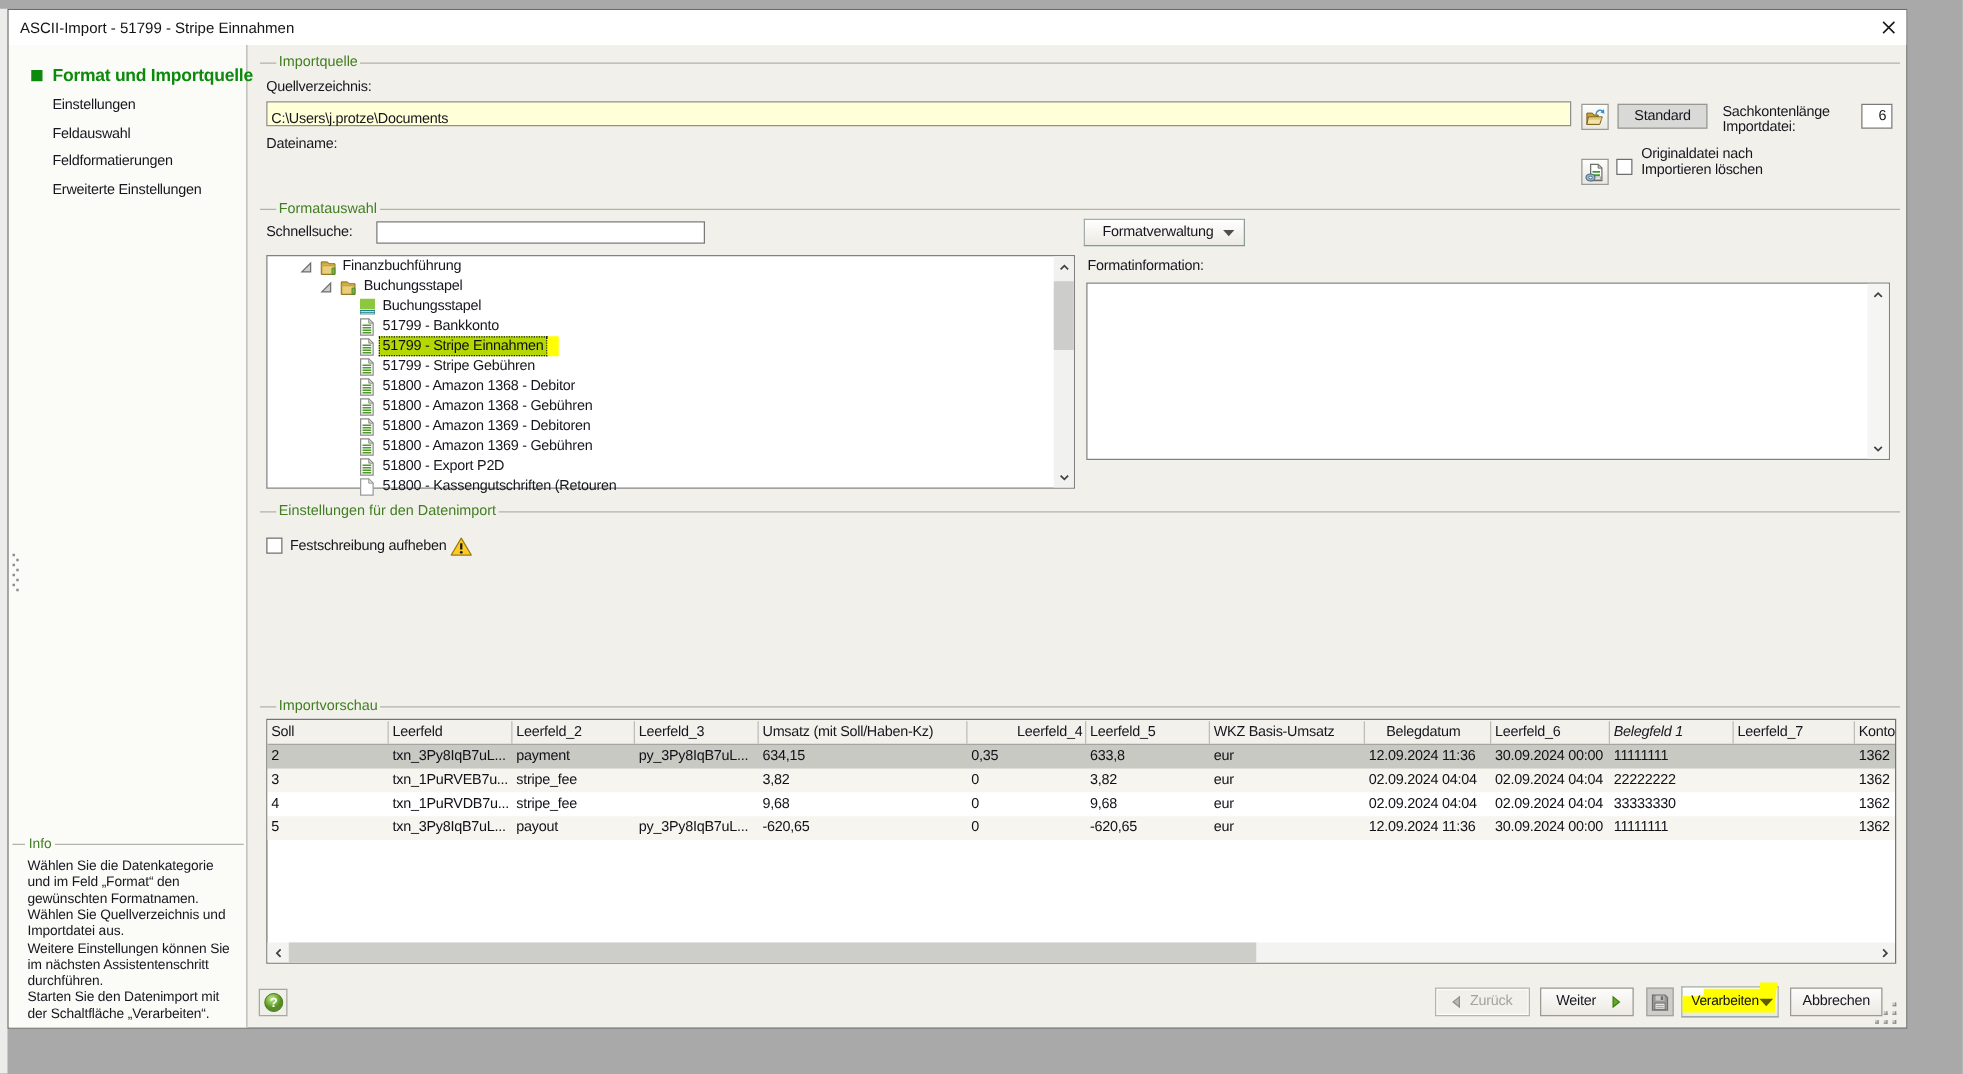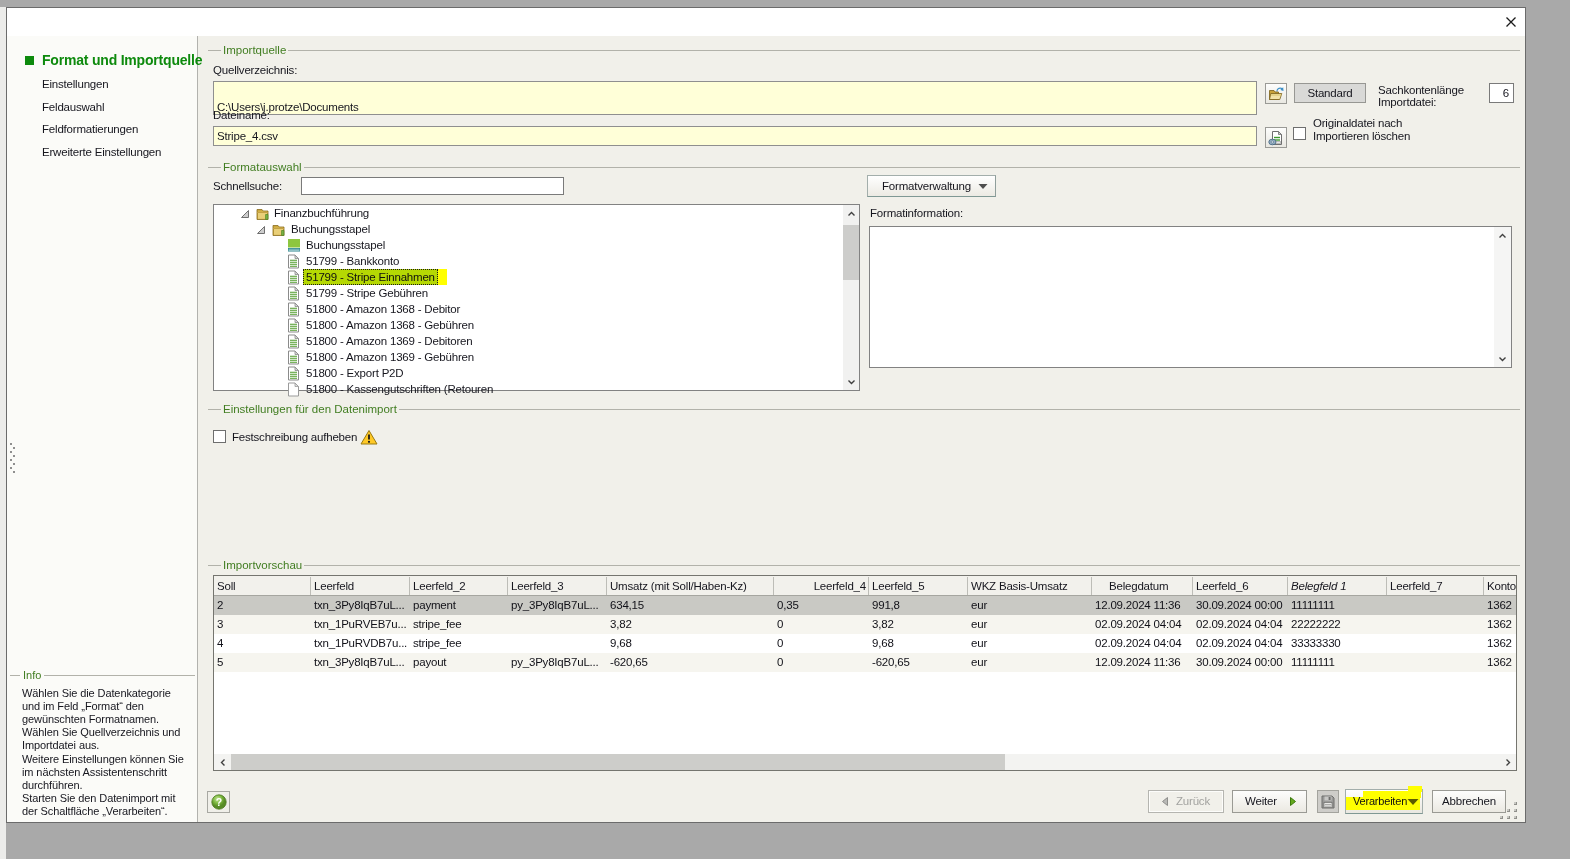--- a/index.html
+++ b/index.html
@@ -8,20 +8,21 @@
            font-family:"Liberation Sans", sans-serif; }
   .abs { position:absolute; white-space:nowrap; }
 </style>
 </head>
 <body>
 
 <div class="stage">
 <div class="abs" style="left:0;top:7px;width:6px;height:852px;background:#ececea;"></div>
 <div class="abs" style="left:6px;top:7px;width:1520px;height:816px;background:#f1f0ea;border:1px solid #6b6b6b;"></div>
 <div class="abs" style="left:7px;top:8px;width:1518px;height:28px;background:#ffffff;"></div>
+<div class="abs" style="left:16px;top:8px;width:600px;height:28px;line-height:28px;font-size:12px;color:#141414;">ASCII-Import - 51799 - Stripe Einnahmen</div>
 <div class="abs" style="left:1501px;top:14px;width:20px;height:16px;display:flex;align-items:center;justify-content:center;cursor:pointer;">
       <svg width="12" height="12" viewBox="0 0 12 12" style="display:block">
         <path d="M1.5 1.5 L10.5 10.5 M10.5 1.5 L1.5 10.5" stroke="#1a1a1a" stroke-width="1.3" fill="none"></path>
       </svg>
     </div>
 <div class="abs" style="left:7px;top:36px;width:191px;height:786px;background:#fbfbf8;border-right:1px solid #b2b2ae;"></div>
 <div class="abs" style="left:9px;top:443px;width:6px;height:31px;">
       <i style="position:absolute;left:1px;top:0px;width:2px;height:2px;background:#8f8f8f"></i>
       <i style="position:absolute;left:4px;top:4px;width:2px;height:2px;background:#8f8f8f"></i>
       <i style="position:absolute;left:1px;top:8px;width:2px;height:2px;background:#8f8f8f"></i>
@@ -45,35 +46,34 @@
 <div class="abs" style="left:22px;top:726px;width:170px;height:13px;line-height:13px;font-size:11px;letter-spacing:-0.1px;color:#16161e;">Wählen Sie Quellverzeichnis und</div>
 <div class="abs" style="left:22px;top:739px;width:170px;height:13px;line-height:13px;font-size:11px;letter-spacing:-0.1px;color:#16161e;">Importdatei aus.</div>
 <div class="abs" style="left:22px;top:753px;width:170px;height:13px;line-height:13px;font-size:11px;letter-spacing:-0.1px;color:#16161e;">Weitere Einstellungen können Sie</div>
 <div class="abs" style="left:22px;top:766px;width:170px;height:13px;line-height:13px;font-size:11px;letter-spacing:-0.1px;color:#16161e;">im nächsten Assistentenschritt</div>
 <div class="abs" style="left:22px;top:779px;width:170px;height:13px;line-height:13px;font-size:11px;letter-spacing:-0.1px;color:#16161e;">durchführen.</div>
 <div class="abs" style="left:22px;top:792px;width:170px;height:13px;line-height:13px;font-size:11px;letter-spacing:-0.1px;color:#16161e;">Starten Sie den Datenimport mit</div>
 <div class="abs" style="left:22px;top:805px;width:170px;height:13px;line-height:13px;font-size:11px;letter-spacing:-0.1px;color:#16161e;">der Schaltfläche „Verarbeiten“.</div>
 <div class="abs" style="left:208px;top:50px;width:1312px;height:0;border-top:1px solid #b2b2aa;"></div>
 <div class="abs" style="left:221px;top:43px;height:14px;line-height:14px;font-size:11.5px;color:#417d21;background:#f1f0ea;padding:0 2px;">Importquelle</div>
 <div class="abs" style="left:213px;top:63px;height:14px;line-height:14px;font-size:11.5px;letter-spacing:-0.2px;color:#16161e;">Quellverzeichnis:</div>
-<div class="abs" style="left:213px;top:81px;width:1044px;height:20px;background:#ffffd8;border:1px solid #8f8f8f;line-height:18px;font-size:11.5px;letter-spacing:-0.2px;color:#16161e;padding:16px 3px;">C:\Users\j.protze\Documents</div>
+<div class="abs" style="left:213px;top:81px;width:1044px;height:20px;background:#ffffd8;border:1px solid #8f8f8f;line-height:18px;font-size:11.5px;letter-spacing:-0.2px;color:#16161e;padding:4px 3px;">C:\Users\j.protze\Documents</div>
 <div class="abs" style="left:1265px;top:83px;width:22px;height:21px;background:linear-gradient(#fdfdfc,#e9e8e2);border:1px solid #9a9a96;display:flex;align-items:center;justify-content:center;cursor:pointer;">
       <svg width="16" height="15" viewBox="0 0 16 15" style="display:block">
         <path d="M9.5 5.5 C9.5 3.2 11.5 2.2 13.2 3.0 L12.4 3.9 L15.5 5.0 L15.2 1.2 L14.3 2.1 C11.8 0.6 8.4 2.2 8.4 5.5 Z" fill="#3d8fc6"></path>
         <path d="M1.5 4.5 L6 4.5 L7 6 L10.5 6 L10.5 13.5 L1.5 13.5 Z" fill="#c8a23a" stroke="#7a5f18" stroke-width="0.8"></path>
         <path d="M2.8 7.5 L13.8 7.5 L11.8 13.5 L1.5 13.5 Z" fill="#f2e3a8" stroke="#7a5f18" stroke-width="0.8"></path>
         <path d="M2.8 9 L13.4 9" stroke="#d8c26a" stroke-width="1"></path>
       </svg>
     </div>
 <div class="abs" style="left:1294px;top:83px;width:72px;height:20px;background:#d9d9d7;border:1px solid #979793;text-align:center;line-height:18px;font-size:11.5px;letter-spacing:-0.2px;color:#16161e;cursor:pointer;">Standard</div>
 <div class="abs" style="left:1378px;top:84px;height:12px;line-height:12px;font-size:11.5px;letter-spacing:-0.2px;color:#16161e;">Sachkontenlänge</div>
 <div class="abs" style="left:1378px;top:96px;height:12px;line-height:12px;font-size:11.5px;letter-spacing:-0.2px;color:#16161e;">Importdatei:</div>
 <div class="abs" style="left:1489px;top:83px;width:25px;height:20px;background:#ffffff;border:1px solid #7a7a7a;line-height:18px;font-size:11.5px;letter-spacing:-0.2px;color:#16161e;text-align:right;padding:0 4px;">6</div>
 <div class="abs" style="left:213px;top:108px;height:14px;line-height:14px;font-size:11.5px;letter-spacing:-0.2px;color:#16161e;">Dateiname:</div>
-<div class="abs" style="left:213px;top:126px;width:1044px;height:20px;background:#ffffd8;border:1px solid #8f8f8f;line-height:18px;font-size:11.5px;letter-spacing:-0.2px;color:#16161e;padding:0 3px;">Stripe_4.csv</div>
 <div class="abs" style="left:1265px;top:127px;width:22px;height:21px;background:linear-gradient(#fdfdfc,#e9e8e2);border:1px solid #9a9a96;display:flex;align-items:center;justify-content:center;cursor:pointer;">
       <svg width="16" height="16" viewBox="0 0 16 16" style="display:block">
         <path d="M4.5 1.5 L10.5 1.5 L13.5 4.5 L13.5 14.5 L4.5 14.5 Z" fill="#ffffff" stroke="#6f6f6f" stroke-width="1"></path>
         <path d="M10.5 1.5 L10.5 4.5 L13.5 4.5 Z" fill="#cfcfcf" stroke="#6f6f6f" stroke-width="0.8"></path>
         <path d="M6 7.5 L12 7.5" stroke="#3f9a2f" stroke-width="1.4"></path>
         <path d="M6 10 L12 10" stroke="#3f9a2f" stroke-width="1.4"></path>
         <rect x="5.5" y="11.5" width="7" height="2.2" fill="#e8e8e8" stroke="#9a9a9a" stroke-width="0.6"></rect>
         <ellipse cx="4.4" cy="12" rx="3.6" ry="2.8" fill="#9db6c9" stroke="#4a6a84" stroke-width="0.9"></ellipse>
         <ellipse cx="4.4" cy="12" rx="1.5" ry="1.1" fill="#e8eef2" stroke="#4a6a84" stroke-width="0.7"></ellipse>
       </svg>
@@ -267,21 +267,21 @@
 <div class="abs" style="left:1386px;top:577px;width:1px;height:18px;background:#bdbdb7;"></div>
 <div class="abs" style="left:1487px;top:576px;width:31px;height:20px;line-height:20px;font-size:11.5px;letter-spacing:-0.2px;color:#16161e;overflow:hidden;cursor:default;">Konto</div>
 <div class="abs" style="left:1483px;top:577px;width:1px;height:18px;background:#bdbdb7;"></div>
 <div class="abs" style="left:214px;top:596px;width:1302px;height:19px;background:#c9c9c4;cursor:default;"></div>
 <div class="abs" style="left:217px;top:596px;width:91px;height:19px;line-height:19px;font-size:11.5px;letter-spacing:-0.2px;color:#111118;overflow:hidden;">2</div>
 <div class="abs" style="left:314px;top:596px;width:93px;height:19px;line-height:19px;font-size:11.5px;letter-spacing:-0.2px;color:#111118;overflow:hidden;">txn_3Py8IqB7uL...</div>
 <div class="abs" style="left:413px;top:596px;width:92px;height:19px;line-height:19px;font-size:11.5px;letter-spacing:-0.2px;color:#111118;overflow:hidden;">payment</div>
 <div class="abs" style="left:511px;top:596px;width:93px;height:19px;line-height:19px;font-size:11.5px;letter-spacing:-0.2px;color:#111118;overflow:hidden;">py_3Py8IqB7uL...</div>
 <div class="abs" style="left:610px;top:596px;width:161px;height:19px;line-height:19px;font-size:11.5px;letter-spacing:-0.2px;color:#111118;overflow:hidden;">634,15</div>
 <div class="abs" style="left:777px;top:596px;width:89px;height:19px;line-height:19px;font-size:11.5px;letter-spacing:-0.2px;color:#111118;overflow:hidden;">0,35</div>
-<div class="abs" style="left:872px;top:596px;width:93px;height:19px;line-height:19px;font-size:11.5px;letter-spacing:-0.2px;color:#111118;overflow:hidden;">991,8</div>
+<div class="abs" style="left:872px;top:596px;width:93px;height:19px;line-height:19px;font-size:11.5px;letter-spacing:-0.2px;color:#111118;overflow:hidden;">633,8</div>
 <div class="abs" style="left:971px;top:596px;width:118px;height:19px;line-height:19px;font-size:11.5px;letter-spacing:-0.2px;color:#111118;overflow:hidden;">eur</div>
 <div class="abs" style="left:1095px;top:596px;width:95px;height:19px;line-height:19px;font-size:11.5px;letter-spacing:-0.2px;color:#111118;overflow:hidden;">12.09.2024 11:36</div>
 <div class="abs" style="left:1196px;top:596px;width:89px;height:19px;line-height:19px;font-size:11.5px;letter-spacing:-0.2px;color:#111118;overflow:hidden;">30.09.2024 00:00</div>
 <div class="abs" style="left:1291px;top:596px;width:93px;height:19px;line-height:19px;font-size:11.5px;letter-spacing:-0.2px;color:#111118;overflow:hidden;">11111111</div>
 <div class="abs" style="left:1487px;top:596px;width:31px;height:19px;line-height:19px;font-size:11.5px;letter-spacing:-0.2px;color:#111118;overflow:hidden;">1362</div>
 <div class="abs" style="left:214px;top:615px;width:1302px;height:19px;background:#f6f5ef;cursor:default;"></div>
 <div class="abs" style="left:217px;top:615px;width:91px;height:19px;line-height:19px;font-size:11.5px;letter-spacing:-0.2px;color:#111118;overflow:hidden;">3</div>
 <div class="abs" style="left:314px;top:615px;width:93px;height:19px;line-height:19px;font-size:11.5px;letter-spacing:-0.2px;color:#111118;overflow:hidden;">txn_1PuRVEB7u...</div>
 <div class="abs" style="left:413px;top:615px;width:92px;height:19px;line-height:19px;font-size:11.5px;letter-spacing:-0.2px;color:#111118;overflow:hidden;">stripe_fee</div>
 <div class="abs" style="left:610px;top:615px;width:161px;height:19px;line-height:19px;font-size:11.5px;letter-spacing:-0.2px;color:#111118;overflow:hidden;">3,82</div>

